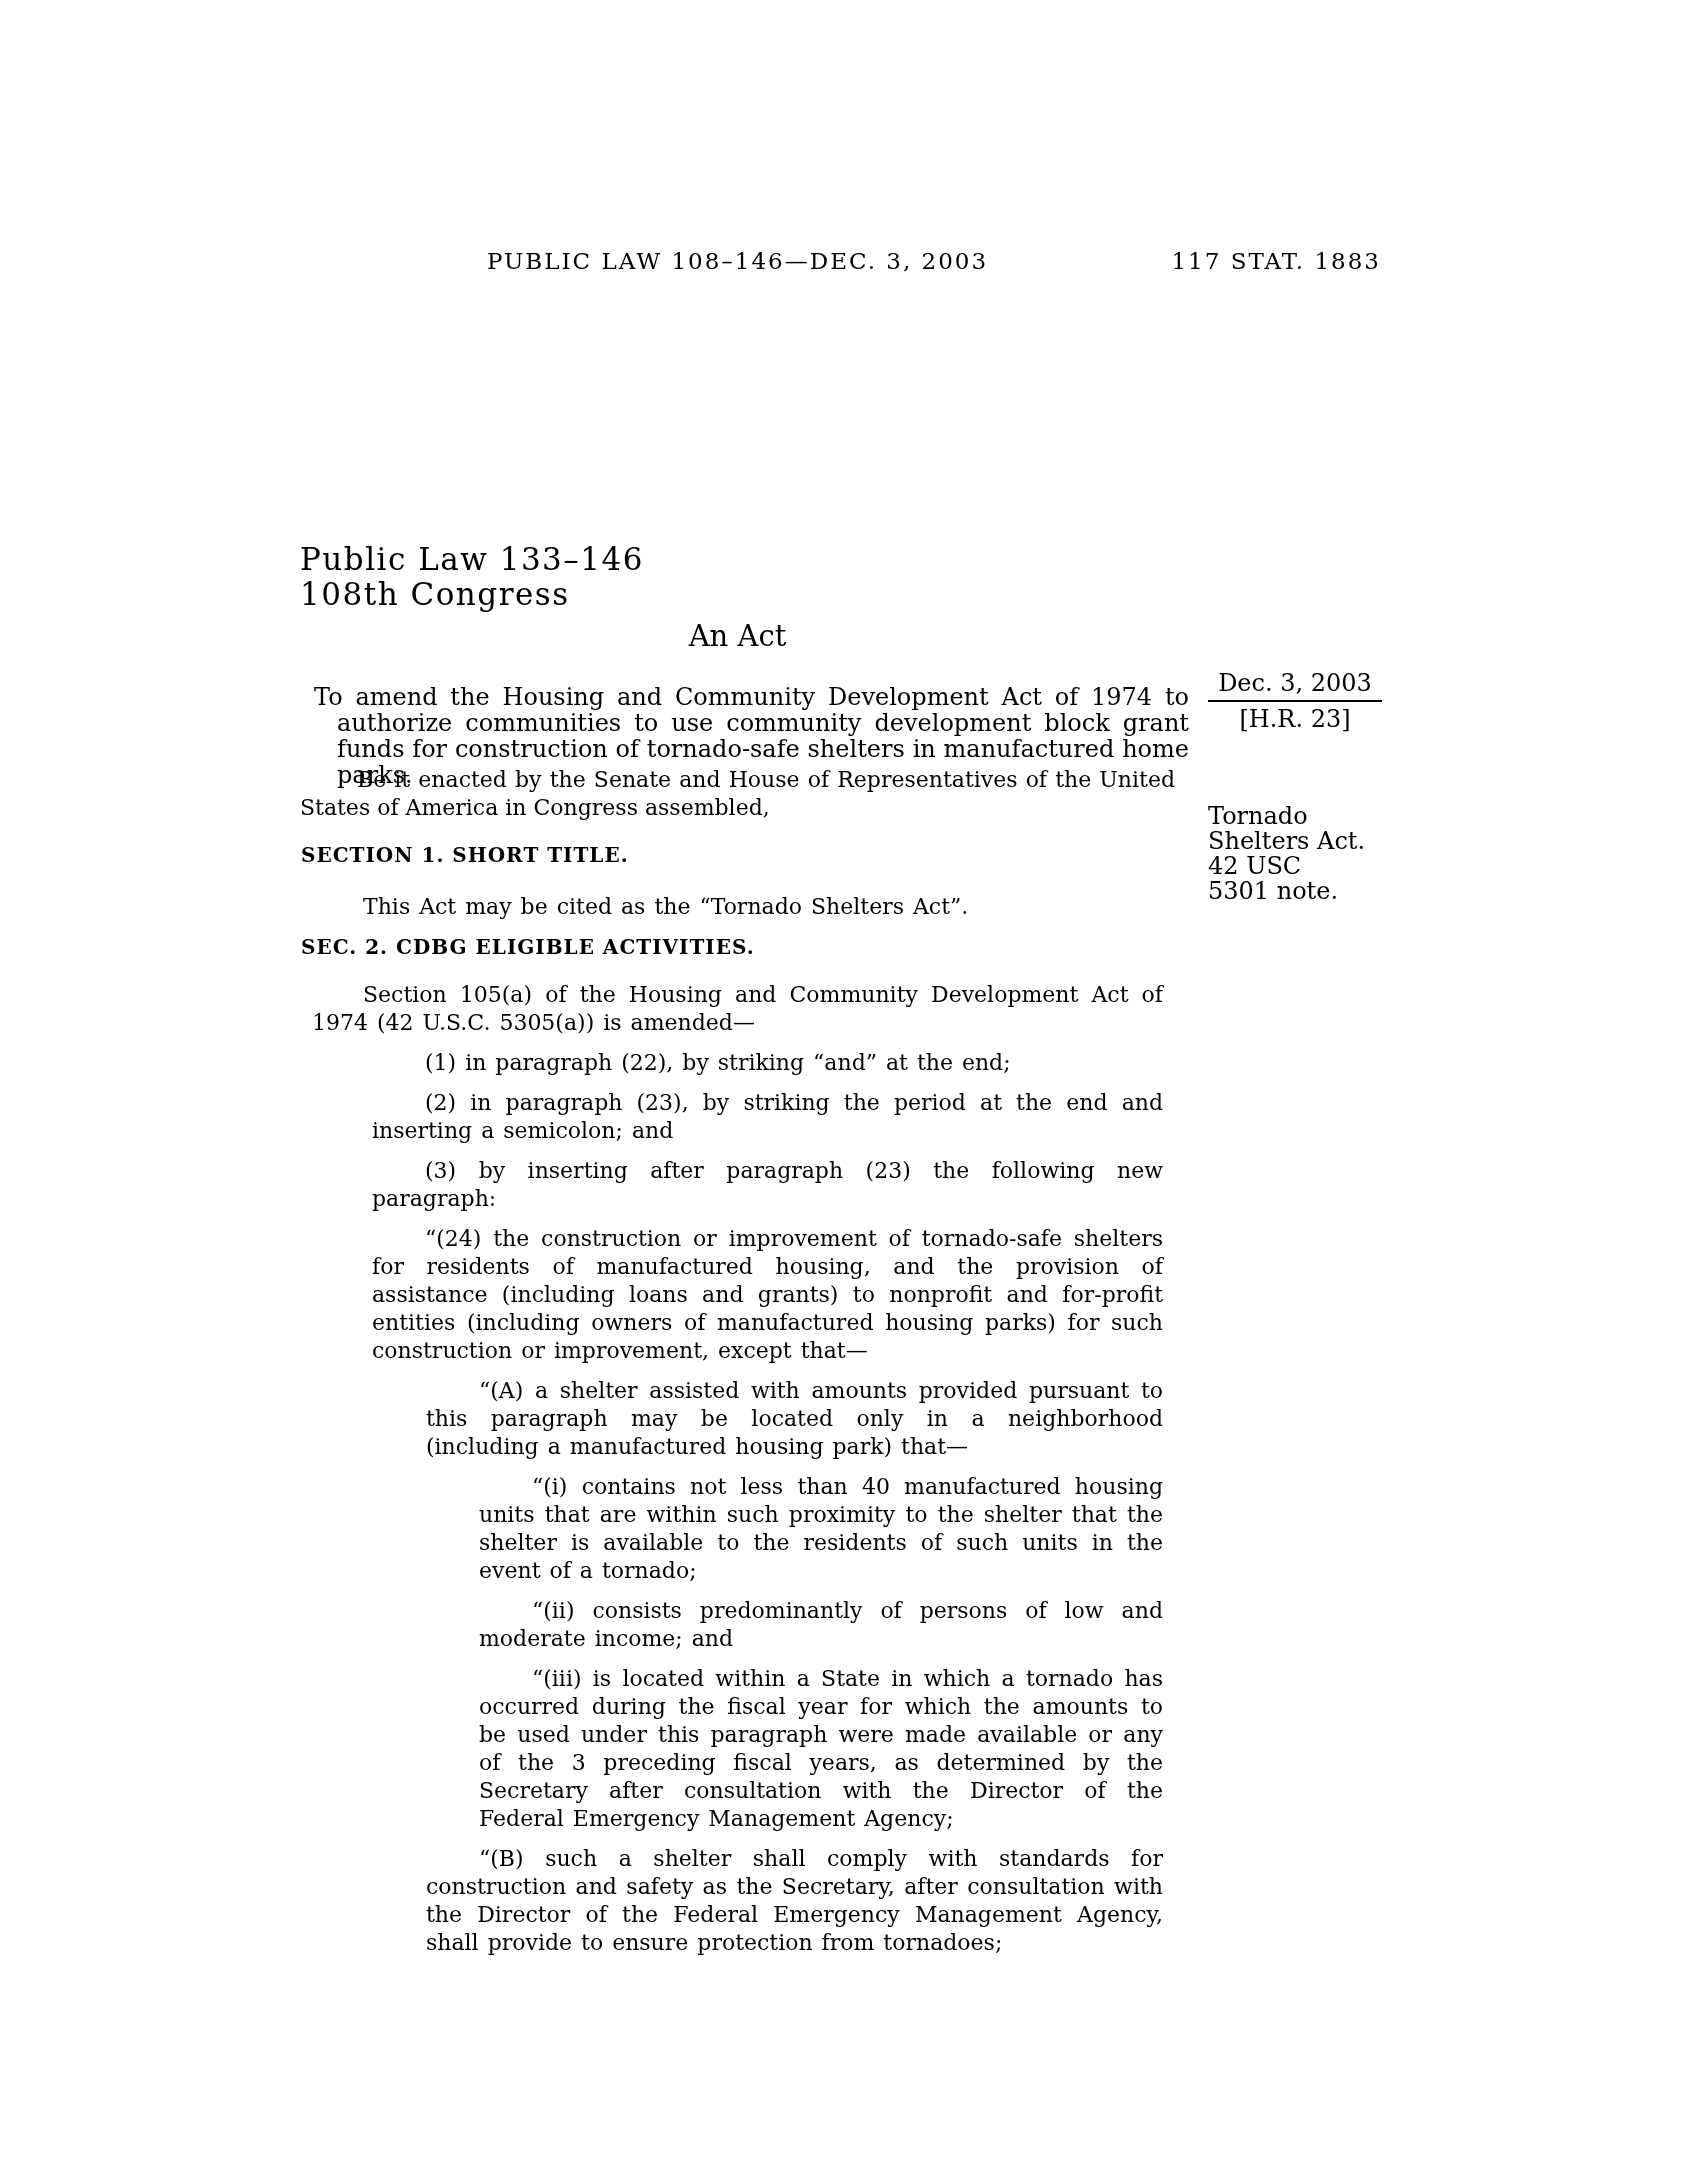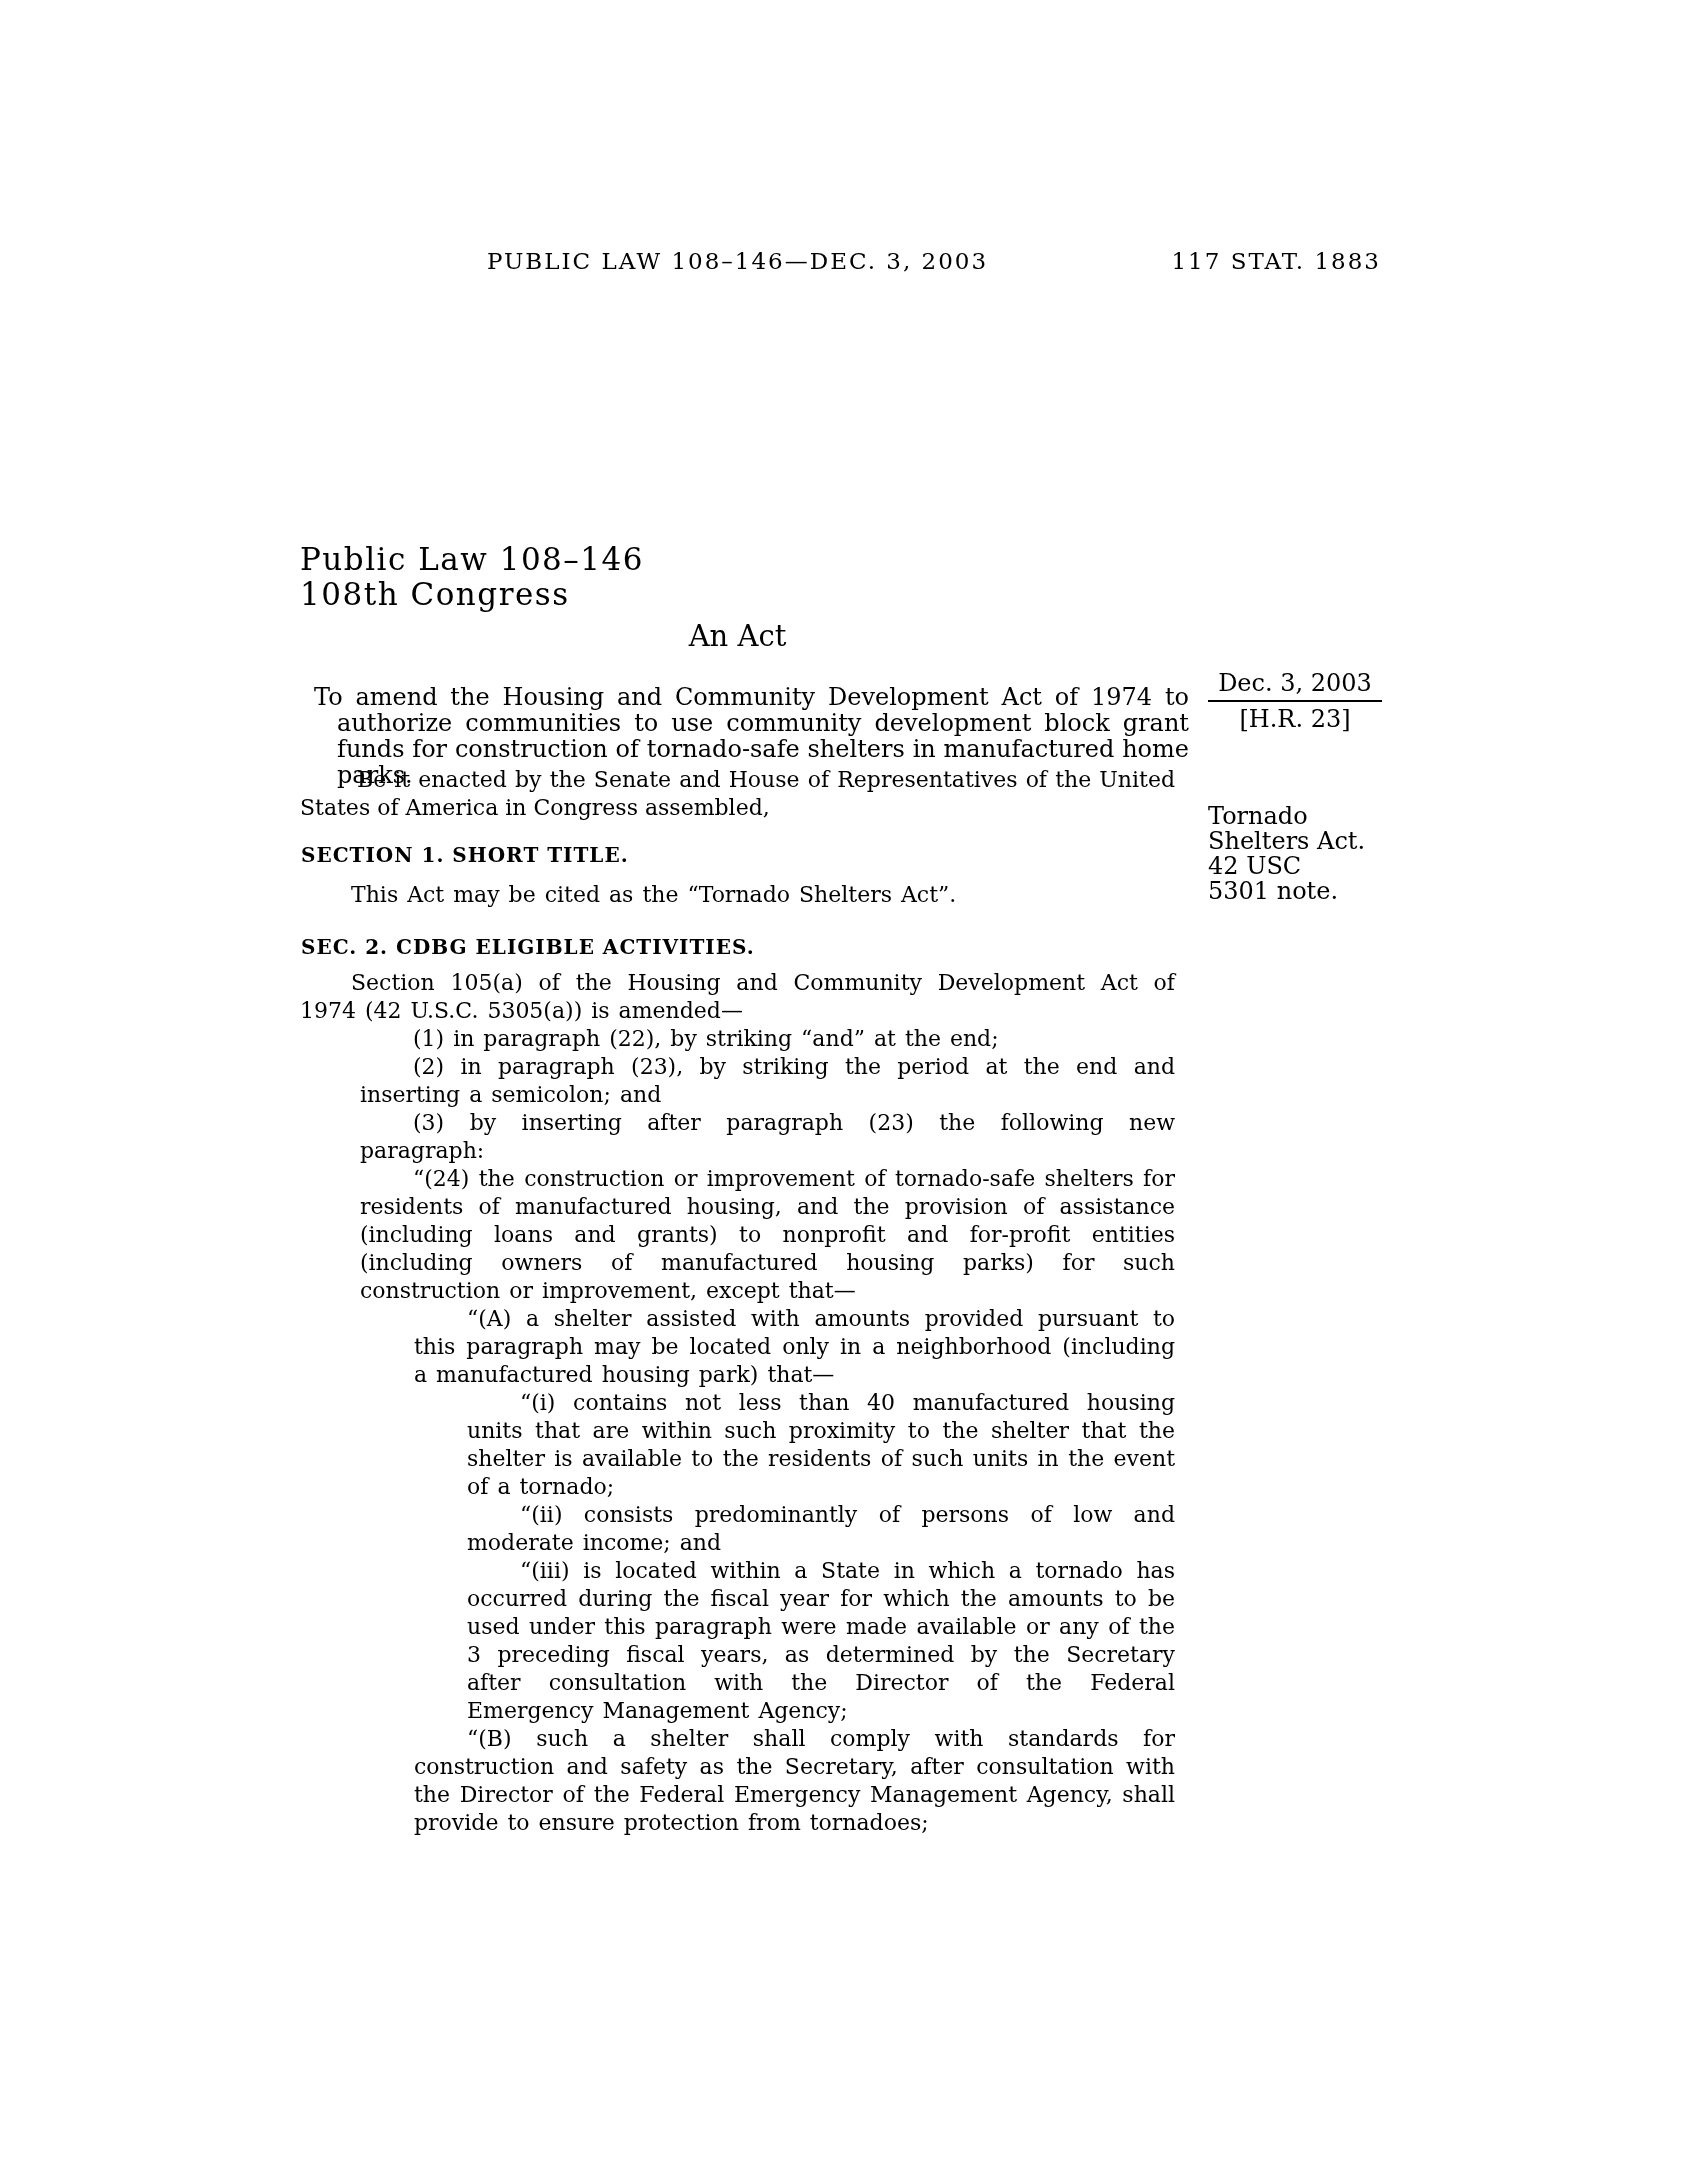--- a/index.html
+++ b/index.html
@@ -110,21 +110,21 @@
     font-size: 20px;
     font-weight: bold;
     letter-spacing: 1px;
     line-height: 24px;
   }
   .sec1-h { top: 843px; }
   .sec2-h { top: 935px; }
 
   
   .flowp {
-    margin: 0;
+    margin: 12px;
     font-size: 22px;
     line-height: 28px;
     text-align: justify;
     word-spacing: 2px;
   }
   .sec1-p {
     position: absolute;
     top: 881px;
     left: 300px;
     width: 875px;
@@ -144,21 +144,21 @@
 <body>
 
 <div class="page">
 
   <div class="running-head">
     <div class="rh-law">PUBLIC LAW 108–146—DEC. 3, 2003</div>
     <div class="rh-stat">117 STAT. 1883</div>
   </div>
 
   <div class="law-title">
-    <div>Public Law 108–146</div>
+    <div>Public Law 133–146</div>
     <div>108th Congress</div>
   </div>
 
   <div class="an-act">An Act</div>
 
   <p class="preamble">To amend the Housing and Community Development Act of 1974 to authorize communities to use community development block grant funds for construction of tornado-safe shelters in manufactured home parks.</p>
 
   <div class="margin-note margin-date">
     <div class="mn-date">Dec. 3, 2003</div>
     <div class="mn-rule"></div>

